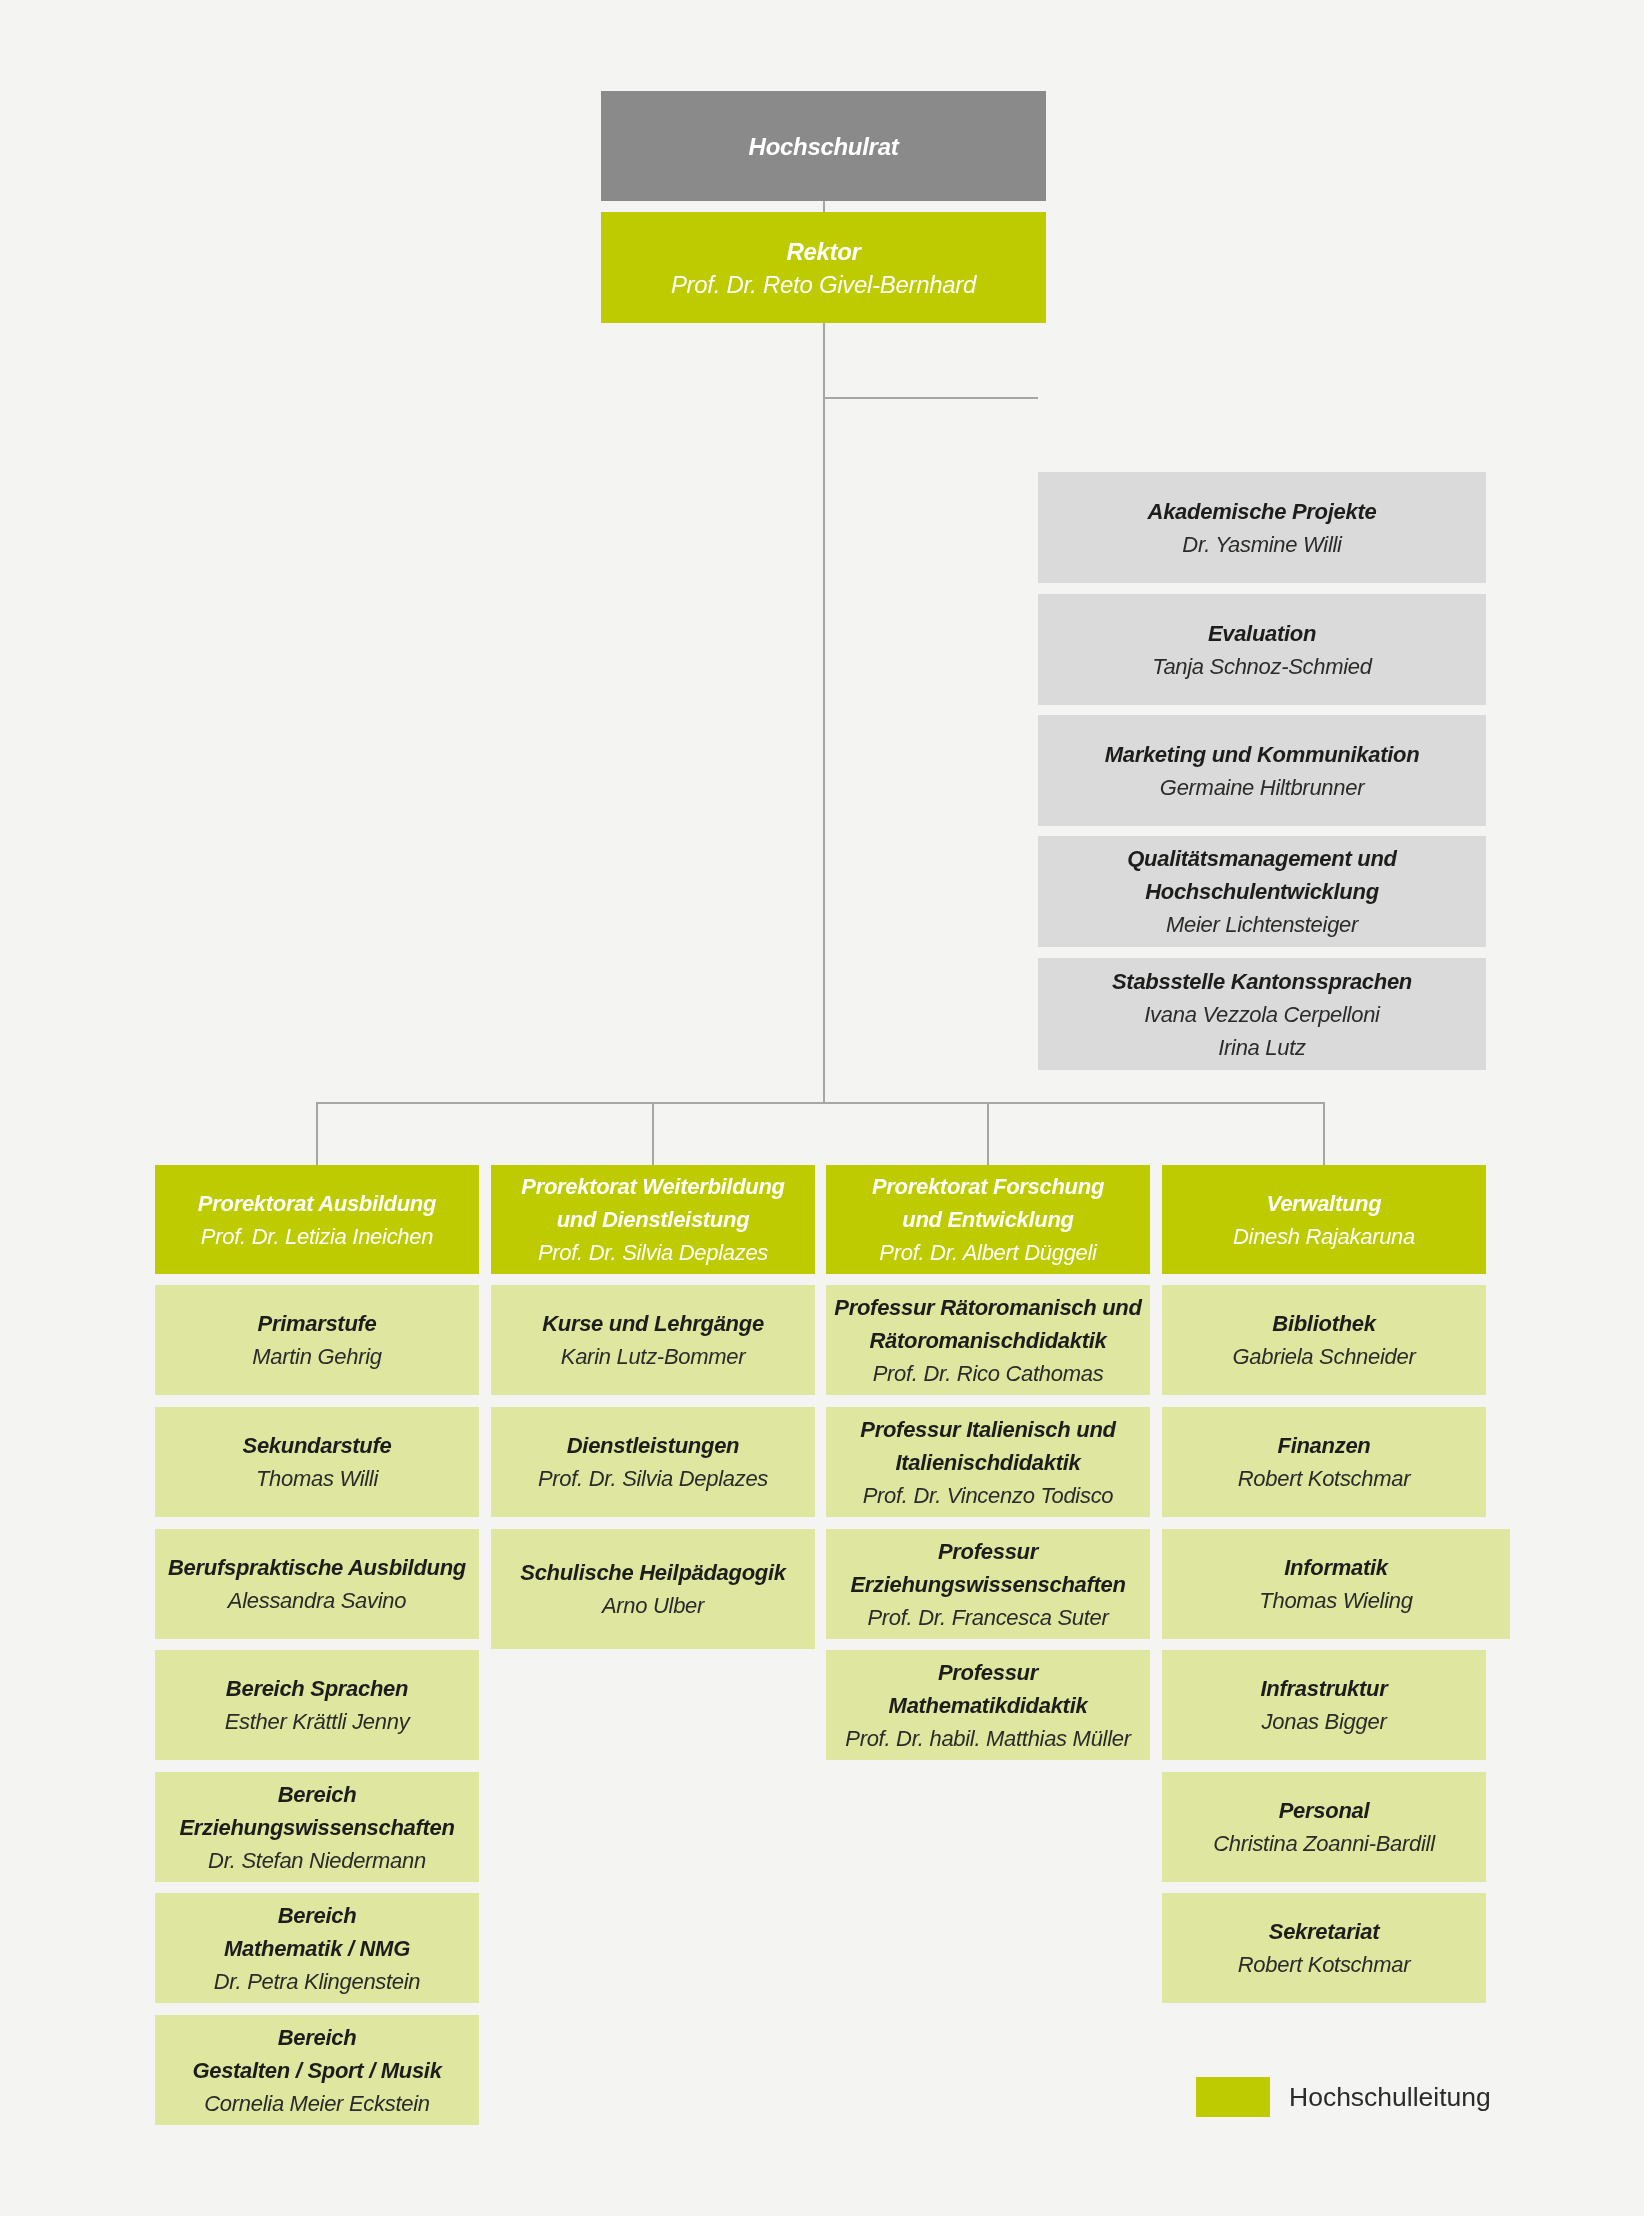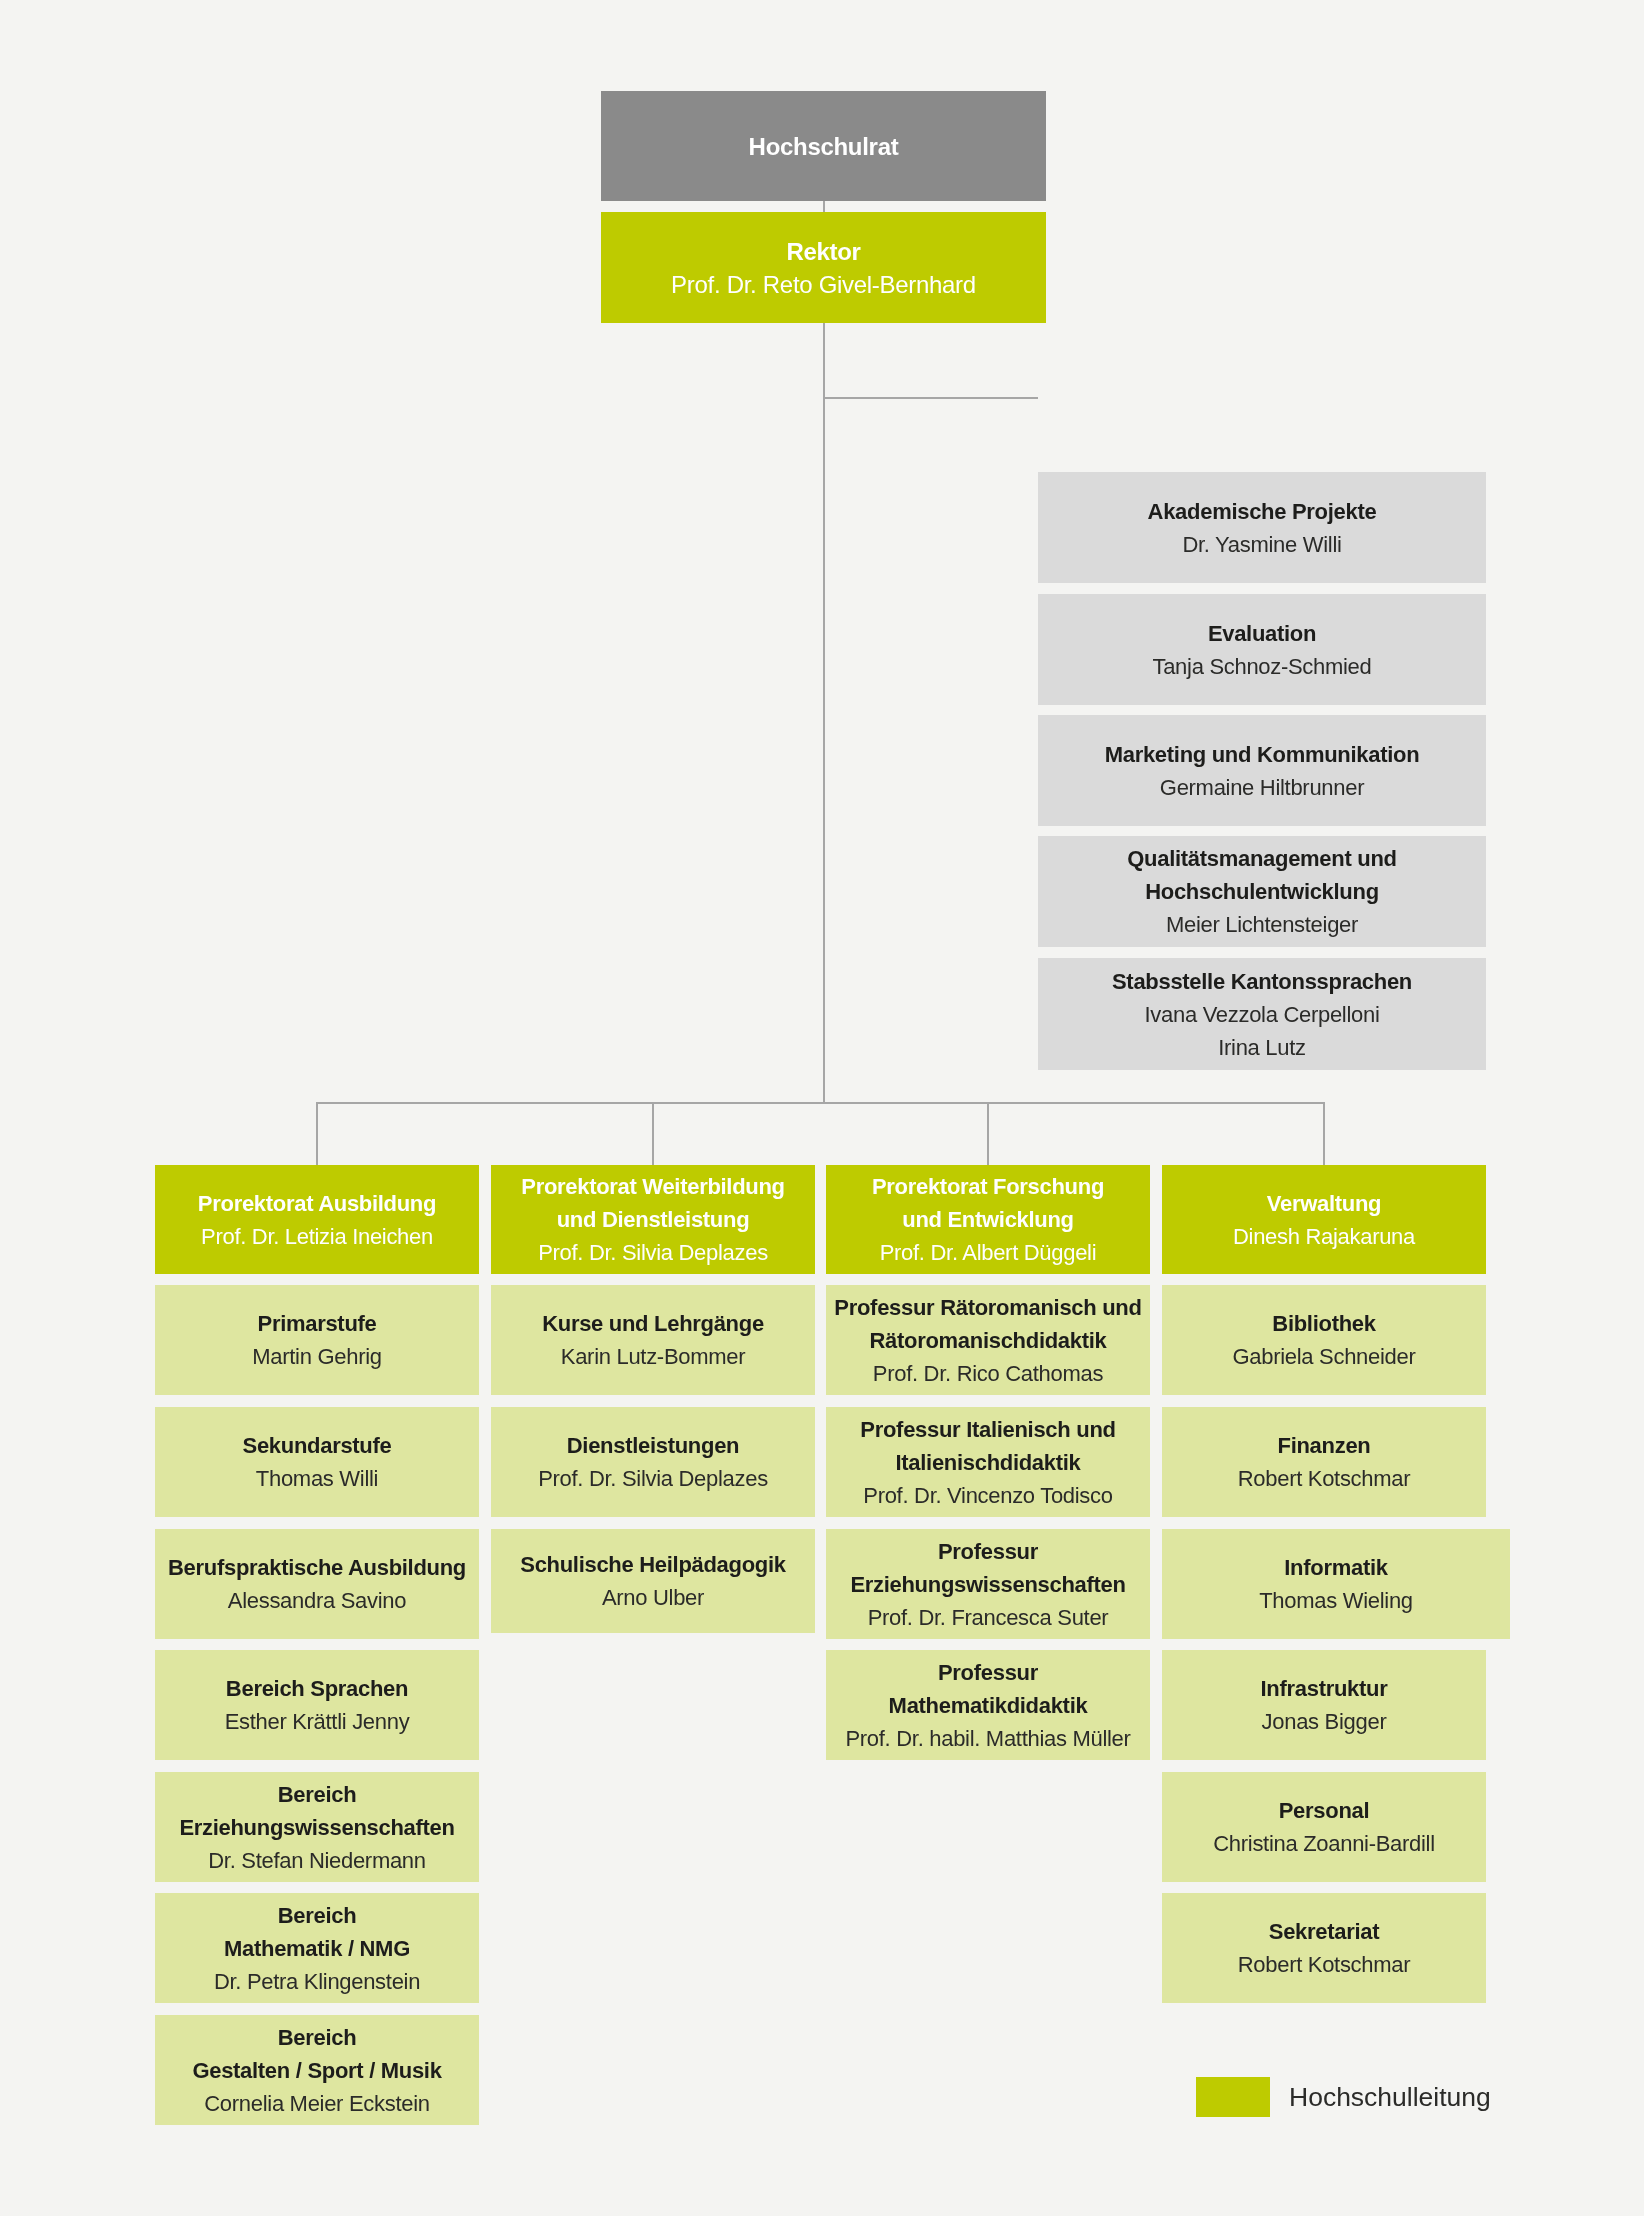--- a/index.html
+++ b/index.html
@@ -5,21 +5,21 @@
   html,body{margin:0;padding:0;background:#f4f4f2;}
   .stage{
     position:relative;width:1644px;height:2216px;background:#f4f4f2;
     font-family:"Liberation Sans","DejaVu Sans",sans-serif;
     overflow:hidden;
   }
   .line{position:absolute;background:#a6a6a6;}
   .box{
     position:absolute;display:flex;flex-direction:column;
     align-items:center;justify-content:center;text-align:left;
-    padding:0 5.1px;box-sizing:border-box;
+    padding:0 5.1px;box-sizing:border-box;font-style:italic;
   }
   .box div{white-space:nowrap;line-height:33px;letter-spacing:-0.3px;}
   .t{font-weight:700;font-size:22px;color:#1d1d1b;}
   .n{font-weight:400;font-size:22px;color:#2b2b29;}
   .dark{background:#8a8a8a;}
   .dark .t,.dark .n{color:#ffffff;}
   .lime{background:#becb00;}
   .lime .t,.lime .n{color:#ffffff;}
   .white{background:#ffffff;}
   .lightgray{background:#dadada;margin-top:8px;}
@@ -120,21 +120,21 @@
     <div class="n">Prof. Dr. Silvia Deplazes</div>
   </div>
   <div class="box lightlime" style="left:491px;top:1285px;width:324px;height:110px">
     <div class="t">Kurse und Lehrgänge</div>
     <div class="n">Karin Lutz-Bommer</div>
   </div>
   <div class="box lightlime" style="left:491px;top:1407px;width:324px;height:110px">
     <div class="t">Dienstleistungen</div>
     <div class="n">Prof. Dr. Silvia Deplazes</div>
   </div>
-  <div class="box lightlime" style="left:491px;top:1529px;width:324px;height:104px">
+  <div class="box lightlime" style="left:491px;top:1529px;width:324px;height:120px">
     <div class="t">Schulische Heilpädagogik</div>
     <div class="n">Arno Ulber</div>
   </div>
 
   <div class="box lime" style="left:826px;top:1165px;width:324px;height:109px">
     <div class="t">Prorektorat Forschung</div>
     <div class="t">und Entwicklung</div>
     <div class="n">Prof. Dr. Albert Düggeli</div>
   </div>
   <div class="box lightlime" style="left:826px;top:1285px;width:324px;height:110px">

